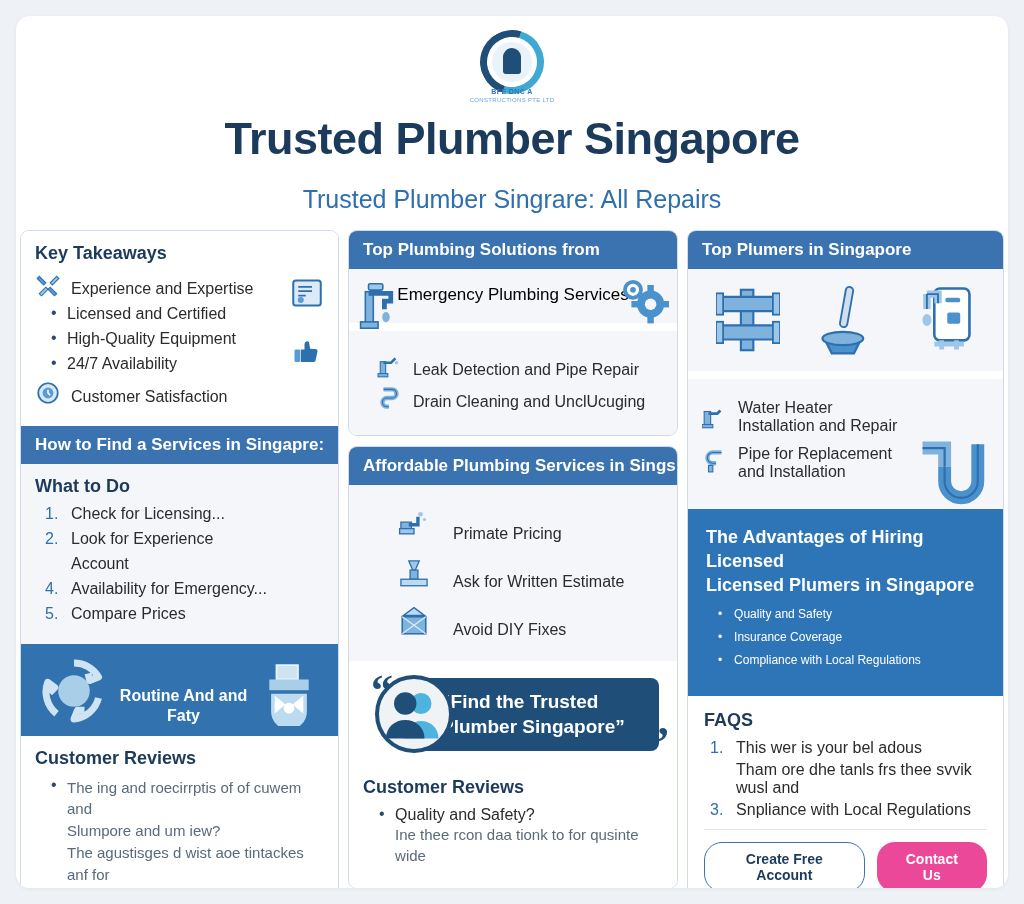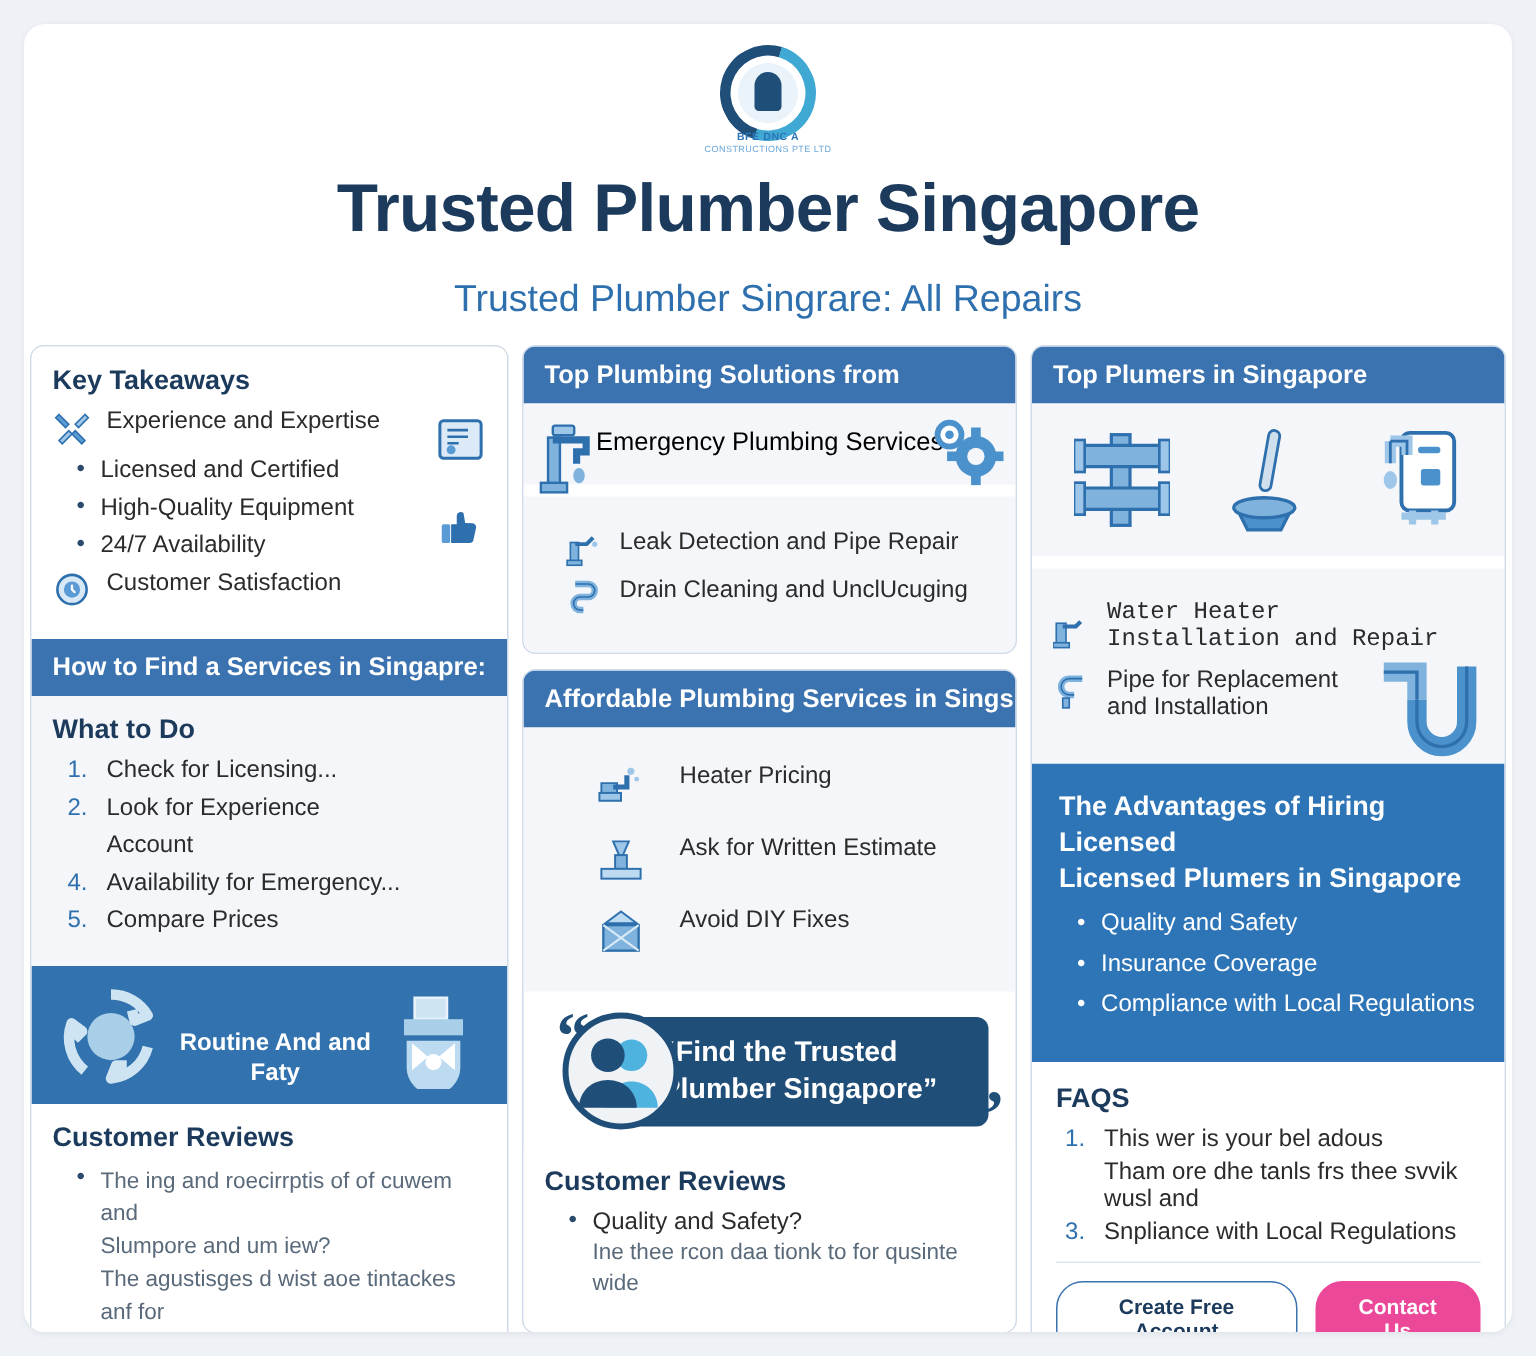--- a/index.html
+++ b/index.html
@@ -90,21 +90,21 @@
     white-space: nowrap; overflow: hidden;
   }
   .body-grey { background: #f4f6f9; padding: 12px 14px 14px 14px; }
   .body-white { background: #ffffff; padding: 12px 14px 14px 14px; }
 
   .sec-title {
     font-size: 18px; font-weight: bold; color: #1b3a5c;
     margin-bottom: 8px;
   }
 
-  .row { display: flex; align-items: flex-start; gap: 10px; margin: 6px 0; }
+  .row { display: flex; align-items: flex-end; gap: 10px; margin: 6px 0; }
   .row .txt { font-size: 16px; color: #2b2b2b; }
   .ico { width: 26px; min-width: 26px; height: 26px; display:block; }
 
   ul.plain-list { list-style: none; }
   ul.plain-list li {
     font-size: 16px; color: #2b2b2b; margin: 7px 0 7px 16px;
     position: relative; padding-left: 16px;
   }
   ul.plain-list li:before {
     content: "•"; position: absolute; left: 0; top: -1px;
@@ -135,21 +135,21 @@
 
   
   .panel-blue {
     background: #2e75b8; color: #ffffff; padding: 16px 18px 20px 18px;
   }
   .panel-blue h3 {
     font-size: 18px; font-weight: bold; line-height: 1.35; margin-bottom: 10px;
   }
   .panel-blue ul { list-style: none; }
   .panel-blue ul li {
-    font-size: 16px; margin: 9px 0 9px 12px; position: relative; padding-left: 16px;
+    font-size: 12px; margin: 9px 0 9px 12px; position: relative; padding-left: 16px;
   }
   .panel-blue ul li:before {
     content: "•"; position: absolute; left: 0; color: #ffffff;
   }
 
   
   .quote-wrap {
     position: relative; height: 100px; margin: 4px 0 0 0;
     display: flex; align-items: center;
   }
@@ -354,21 +354,21 @@
         <div class="bar">Affordable Plumbing Services in Sings</div>
         <div class="body-grey" style="padding:18px 14px 16px 14px;">
           <div class="row" style="margin-left:34px;gap:22px;margin-bottom:14px;">
             <svg width="34" height="34" viewBox="0 0 26 26">
               <path d="M3 10h8v5H3z" fill="#7fb3dd" stroke="#2e6fae" stroke-width="1"></path>
               <path d="M9 12h7V6" fill="none" stroke="#2e6fae" stroke-width="2.6"></path>
               <rect x="2" y="15" width="11" height="4" fill="#9dc6e8" stroke="#2e6fae" stroke-width="1"></rect>
               <circle cx="18" cy="4" r="1.8" fill="#9dc6e8"></circle>
               <circle cx="21" cy="8" r="1.2" fill="#9dc6e8"></circle>
             </svg>
-            <span class="txt">Heater Pricing</span>
+            <span class="txt">Primate Pricing</span>
           </div>
           <div class="row" style="margin-left:34px;gap:22px;margin-bottom:14px;">
             <svg width="34" height="34" viewBox="0 0 26 26">
               <path d="M9 3h8l-3 7h-2z" fill="#9dc6e8" stroke="#2e6fae" stroke-width="1"></path>
               <rect x="10" y="10" width="6" height="7" fill="#7fb3dd" stroke="#2e6fae" stroke-width="1"></rect>
               <rect x="3" y="17" width="20" height="5" fill="#bcdaf0" stroke="#2e6fae" stroke-width="1"></rect>
             </svg>
             <span class="txt">Ask for Written Estimate</span>
           </div>
           <div class="row" style="margin-left:34px;gap:22px;">
@@ -437,21 +437,21 @@
             <path d="M14 6h6v5M14 6v8" fill="none" stroke="#9dc6e8" stroke-width="4"></path>
             <path d="M14 6h6v5M14 6v8" fill="none" stroke="#2e6fae" stroke-width="1"></path>
             <ellipse cx="14" cy="20" rx="2.4" ry="3.2" fill="#9dc6e8"></ellipse>
             <path d="M18 33h16M22 31v5M30 31v5" stroke="#9dc6e8" stroke-width="2.6"></path>
           </svg>
         </div>
 
         <div class="thinsep"></div>
 
         <div class="body-grey" style="position:relative;padding:14px 14px 22px 14px;">
-          <div class="row" style="align-items:flex-end;font-family:Liberation Mono, monospace;">
+          <div class="row" style="align-items:center;">
             <svg class="ico" viewBox="0 0 24 24" style="margin-top:2px;">
               <rect x="2" y="6" width="6" height="13" fill="#7fb3dd" stroke="#2e6fae" stroke-width="1"></rect>
               <rect x="0" y="18" width="10" height="3" fill="#7fb3dd" stroke="#2e6fae" stroke-width="1"></rect>
               <path d="M6 8h8l3-3" fill="none" stroke="#2e6fae" stroke-width="2.6"></path>
             </svg>
             <span class="txt">
               <span>Water Heater</span><br>
               <span>Installation and Repair</span>
             </span>
           </div>

